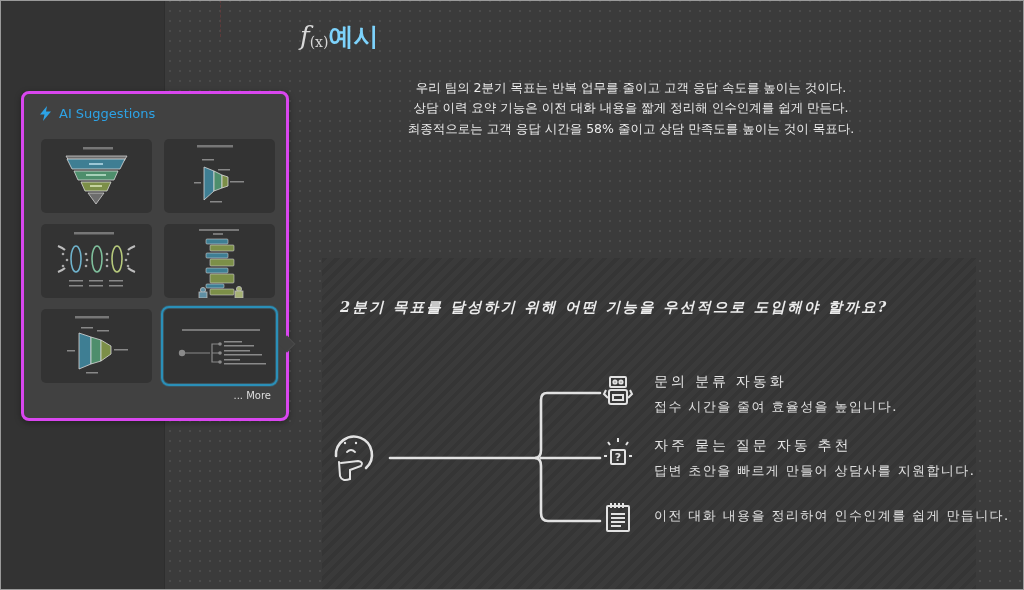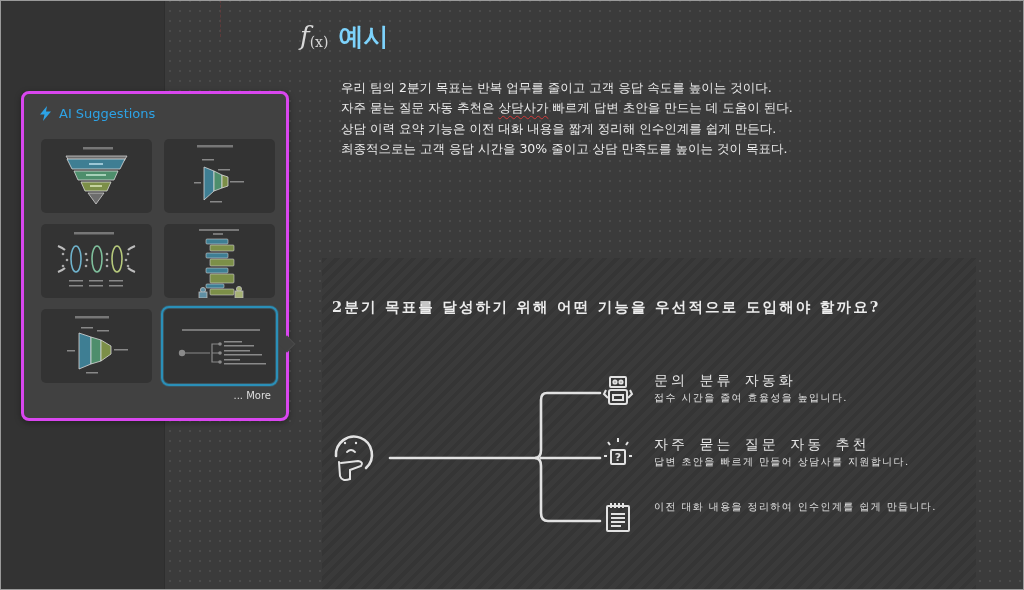--- a/index.html
+++ b/index.html
@@ -3,35 +3,35 @@
 <meta charset="utf-8">
 <style>
   * { box-sizing: border-box; margin: 0; padding: 0; }
   html, body { width: 1024px; height: 590px; overflow: hidden; background: #3a3a3a; }
   body { position: relative; font-family: "DejaVu Sans", sans-serif; color: #e8e8e8; }
   .frame { position: absolute; inset: 0; border: 1px solid #9a9a9a; pointer-events: none; z-index: 50; }
   .sidebar { position: absolute; left: 0; top: 0; width: 165px; height: 590px; background: #333333; border-right: 1px solid #2e2e2e; }
   .canvas { position: absolute; left: 165px; top: 0; width: 859px; height: 590px; background-color: #3b3b3b;
     background-image: radial-gradient(circle, #4a4a4a 1px, transparent 1.3px); background-size: 10px 10px; background-position: 40px 6px; }
   .cursor-guide { position: absolute; left: 55px; top: 0; width: 1px; height: 37px; border-left: 1px dashed #6a3a3a; opacity: .7; }
-  .title-row { position: absolute; left: 300px; top: 20px; display: flex; align-items: baseline; gap: 10px; }
+  .title-row { position: absolute; left: 300px; top: 20px; display: flex; align-items: baseline; }
   .fx { font-family: "DejaVu Serif", serif; font-style: italic; font-size: 26px; color: #d8d8d8; }
   .fx sub { font-style: normal; font-size: 14px; vertical-align: -2px; }
   .title { font-size: 25px; font-weight: bold; color: #7dd3fc; }
   .body-text { position: absolute; left: 341px; top: 78px; width: 580px; font-size: 12.5px; line-height: 20.3px; color: #ececec; }
-  .body-text p { margin: 0; }
+  .body-text p { margin: 0; text-align: center; }
   .squiggle { text-decoration: underline wavy #d23a3a; text-decoration-thickness: 1px; text-underline-offset: 3px; }
   .stripes { position: absolute; left: 322px; top: 258px; width: 654px; height: 332px;
     background: repeating-linear-gradient(135deg, #353535 0 4px, #3a3a3a 4px 9px); }
-  .question { position: absolute; left: 332px; top: 298px; font-family: "DejaVu Serif", serif; font-weight: bold; font-size: 14.5px; letter-spacing: 2.2px; color: #ececec; }
+  .question { position: absolute; left: 340px; top: 298px; font-family: "DejaVu Serif", serif; font-weight: bold; font-size: 14.5px; letter-spacing: 2.2px; color: #ececec; font-style: italic; }
   .diagram { position: absolute; left: 0; top: 0; }
   .item { position: absolute; left: 600px; display: flex; gap: 10px; }
   .item-icon { width: 36px; height: 36px; }
-  .item-title { font-family: Liberation Mono, monospace; font-size: 14px; letter-spacing: 3px; color: #e6e6e6; line-height: 18px; }
-  .item-desc { font-family: "DejaVu Serif", serif; font-size: 10px; letter-spacing: 1.4px; color: #e0e0e0; margin-top: 1px; }
+  .item-title { font-family: Liberation Sans, sans-serif; font-size: 14px; letter-spacing: 3px; color: #e6e6e6; line-height: 18px; }
+  .item-desc { font-family: "DejaVu Serif", serif; font-size: 13px; letter-spacing: 1.4px; color: #e0e0e0; margin-top: 8px; }
   .item-text { padding-left: 8px; }
   .popover { position: absolute; left: 21px; top: 91px; width: 268px; height: 330px; background: #414141; border-radius: 8px; border: 3px solid #d946ef; box-shadow: 0 2px 6px rgba(0,0,0,.35); z-index: 10; }
   .popover-arrow { position: absolute; right: -7px; top: 244px; width: 12px; height: 12px; background: #414141; transform: rotate(45deg); border-right: 1px solid #4a4a4a; border-top: 1px solid #4a4a4a; }
   .pop-head { position: absolute; left: 16px; top: 12px; display: flex; align-items: center; gap: 8px; color: #2da3e6; font-size: 13px; }
   .grid { position: absolute; left: 17px; top: 45px; display: grid; grid-template-columns: 111px 111px; grid-template-rows: 74px 74px 74px; column-gap: 12px; row-gap: 11px; }
   .thumb { background: #333333; border-radius: 5px; position: relative; overflow: hidden; cursor: pointer; }
   .thumb.selected { outline: 2px solid #2a8fb8; outline-offset: 1px; box-shadow: 0 0 0 4px rgba(42,143,184,.25); }
   .thumb svg { position: absolute; inset: 0; }
   .more { position: absolute; right: 15px; top: 296px; font-size: 10px; font-weight: normal; color: #dddddd; cursor: pointer; }
 </style>
@@ -44,23 +44,22 @@
   <div class="cursor-guide"></div>
 </div>
 
 <div class="title-row">
   <span class="fx"><span>f</span><sub>(x)</sub></span>
   <span class="title">예시</span>
 </div>
 
 <div class="body-text">
   <p>우리 팀의 2분기 목표는 반복 업무를 줄이고 고객 응답 속도를 높이는 것이다.</p>
-  <p><span>자주 묻는 질문 자동 추천은 </span><span class="squiggle">상담사가</span><span> 빠르게 답변 초안을 만드는 데 도움이 된다.</span></p>
   <p>상담 이력 요약 기능은 이전 대화 내용을 짧게 정리해 인수인계를 쉽게 만든다.</p>
-  <p>최종적으로는 고객 응답 시간을 30% 줄이고 상담 만족도를 높이는 것이 목표다.</p>
+  <p>최종적으로는 고객 응답 시간을 58% 줄이고 상담 만족도를 높이는 것이 목표다.</p>
 </div>
 
 <div class="stripes"></div>
 
 <div class="question">2분기 목표를 달성하기 위해 어떤 기능을 우선적으로 도입해야 할까요?</div>
 
 <svg class="diagram" width="1024" height="590">
   <g fill="none" stroke="#e2e2e2" stroke-width="2.6" stroke-linecap="round">
 
     <g>

